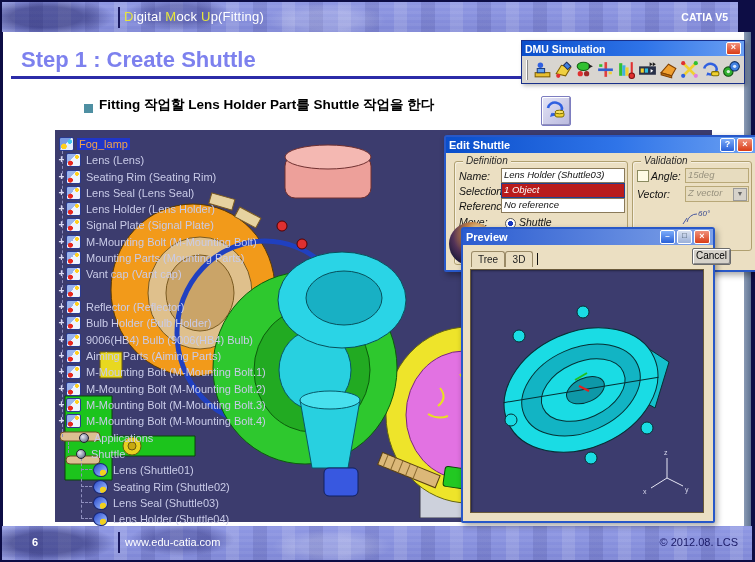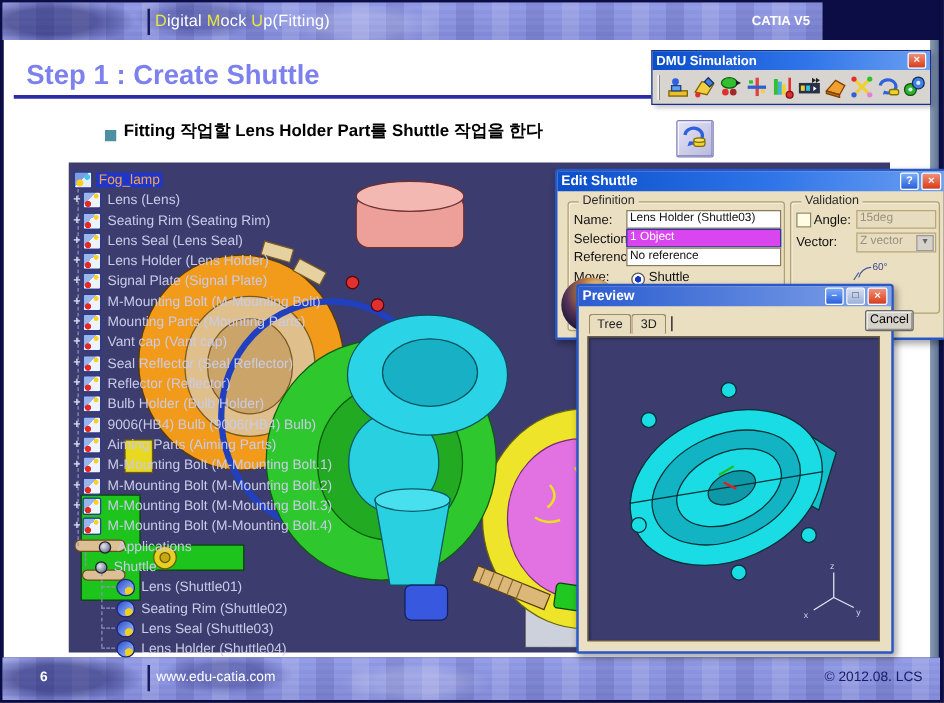--- a/index.html
+++ b/index.html
@@ -10,21 +10,21 @@
   
   .bar{
     background:
       radial-gradient(ellipse 90px 26px at 6% 50%, rgba(15,15,80,.45) 0 40%, rgba(0,0,0,0) 75%),
       radial-gradient(ellipse 70px 22px at 24% 40%, rgba(20,20,95,.30) 0 40%, rgba(0,0,0,0) 75%),
       radial-gradient(ellipse 80px 22px at 44% 60%, rgba(255,255,255,.18) 0 40%, rgba(0,0,0,0) 75%),
       repeating-linear-gradient(90deg, rgba(255,255,255,.12) 0 13px, rgba(255,255,255,0) 13px 27px, rgba(25,25,100,.12) 27px 41px, rgba(255,255,255,0) 41px 56px),
       repeating-linear-gradient(0deg, rgba(255,255,255,.05) 0 3px, rgba(0,0,0,0) 3px 6px),
       linear-gradient(#9099e4,#7f87d6);
   }
-  .topbar{left:2px;top:2px;width:656px;height:30px;}
+  .topbar{left:2px;top:2px;width:736px;height:30px;}
   .botbar{left:2px;top:526px;width:750px;height:34px;}
   .vline{width:2px;background:#1a1a60;}
   .bartitle{color:#fff;font-size:13px;letter-spacing:.2px;}
   .bartitle .acc{color:#e6e63c;}
   .brand{color:#fff;font-weight:bold;font-size:10.5px;}
   .content{left:3px;top:32px;width:741px;height:494px;background:#fff;}
   .rstrip{left:744px;top:32px;width:7px;height:494px;background:linear-gradient(90deg,#8a9ab4,#5f7392);}
 
   
   .step{color:#7d81ee;font-weight:bold;font-size:22px;}
@@ -70,25 +70,25 @@
   .tline{position:absolute;border-left:1px dashed #8f8fbe;width:0;z-index:4;}
   .lv3stub{position:absolute;border-top:1px dashed #8f8fbe;width:11px;height:0;z-index:4;}
 
   
   .dlg{border:2px solid #2858c8;border-radius:3px 3px 2px 2px;background:#ebdfc2;box-shadow:2px 3px 6px rgba(0,0,0,.35);}
   .dttl{height:16px;display:flex;align-items:center;gap:2px;padding:0 3px;background:linear-gradient(90deg,#0a4ecb,#2f74e8 55%,#6ba0f2);color:#fff;font-weight:bold;font-size:11px;}
   .helpbtn{margin-left:auto;width:13px;height:12px;background:linear-gradient(#7cacfa,#2a60d8);border:1px solid #fff;border-radius:2px;color:#fff;font-size:9px;line-height:11px;text-align:center;font-weight:bold;}
   .closebtn{width:14px;height:12px;background:linear-gradient(#f0907a,#d93c16);border:1px solid #fff;border-radius:2px;color:#fff;font-size:9px;line-height:10px;text-align:center;font-weight:bold;}
   .minbtn{margin-left:auto;width:13px;height:12px;background:linear-gradient(#7cacfa,#2a60d8);border:1px solid #fff;border-radius:2px;color:#fff;font-size:8px;line-height:9px;text-align:center;font-weight:bold;}
   .rstbtn{width:13px;height:12px;background:linear-gradient(#d8e0f0,#9cb0d8);border:1px solid #fff;border-radius:2px;color:#345;font-size:8px;line-height:10px;text-align:center;}
-  .grp{position:absolute;border:1px solid #b0a070;border-radius:3px;box-shadow:inset 1px 1px 0 rgba(255,255,255,.5);}
+  .grp{position:absolute;border:1px solid #b0a070;border-radius:3px;box-shadow:inset 1px 1px 0 rgba(255,255,255,.5);font-style:italic;}
   .legend{position:absolute;top:-7px;left:8px;background:#ebdfc2;padding:0 3px;font-size:10px;color:#2a2a2a;}
   .dlab{position:absolute;font-size:10.5px;color:#111;}
   .fld{position:absolute;background:#fff;border:1px solid #8a7a5a;font-size:9.5px;color:#111;line-height:12px;padding:0 2px;overflow:hidden;white-space:nowrap;}
-  .fldsel{background:#d946ef;color:#fff;border-color:#23418f;}
+  .fldsel{background:#b91c1c;color:#fff;border-color:#23418f;}
   .flddis{background:#e7dcbf;color:#98927e;border-color:#b8a878;}
   .radio{position:absolute;width:9px;height:9px;border:1px solid #5a5a5a;border-radius:50%;background:#fff;}
   .radio.on{background:radial-gradient(circle,#1838c0 0 2.4px,#fff 2.7px);}
   .chk{position:absolute;width:10px;height:10px;border:1px solid #8a8a60;background:#fffbe4;}
   .btn{background:#d6d2ca;border:1px solid #6a6a6a;border-radius:2px;box-shadow:inset 1px 1px 0 #fff, inset -1px -1px 0 #8a8a8a;font-size:10px;color:#000;text-align:center;line-height:13px;}
   .combo-arrow{position:absolute;right:1px;top:1px;width:12px;height:11px;background:#d6d2ca;border:1px solid #9a9a9a;font-size:7px;color:#666;text-align:center;line-height:10px;}
 
   
   .tab{position:absolute;height:15px;background:#e9ddc0;border:1px solid #9a8a66;border-bottom:none;border-radius:3px 3px 0 0;font-size:10px;color:#222;text-align:center;line-height:15px;}
   .cursorbar{position:absolute;width:1px;height:12px;background:#111;}
@@ -295,21 +295,20 @@
     <div class="trow" style="top:136px;left:2px;">
         <span class="plus">+</span>
         <span class="ic-part"></span>
         <span class="gap"></span>
         <span class="tlabel">Vant cap (Vant cap)</span>
       </div>
     <div class="trow" style="top:153px;left:2px;">
         <span class="plus">+</span>
         <span class="ic-part"></span>
         <span class="gap"></span>
-        <span class="tlabel">Seal Reflector (Seal Reflector)</span>
       </div>
     <div class="trow" style="top:169px;left:2px;">
         <span class="plus">+</span>
         <span class="ic-part"></span>
         <span class="gap"></span>
         <span class="tlabel">Reflector (Reflector)</span>
       </div>
     <div class="trow" style="top:185px;left:2px;">
         <span class="plus">+</span>
         <span class="ic-part"></span>

